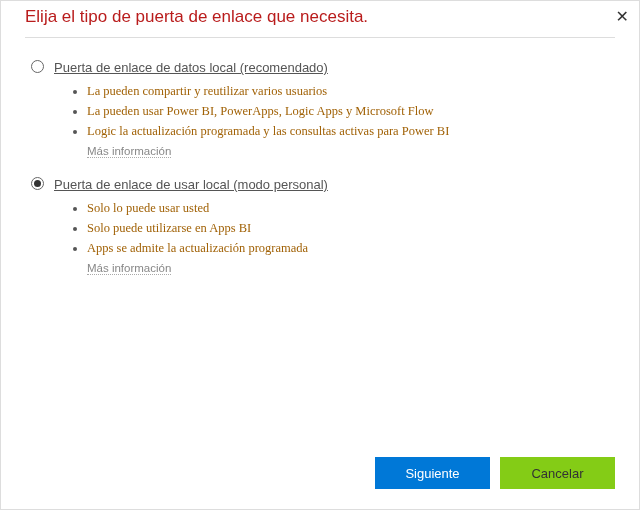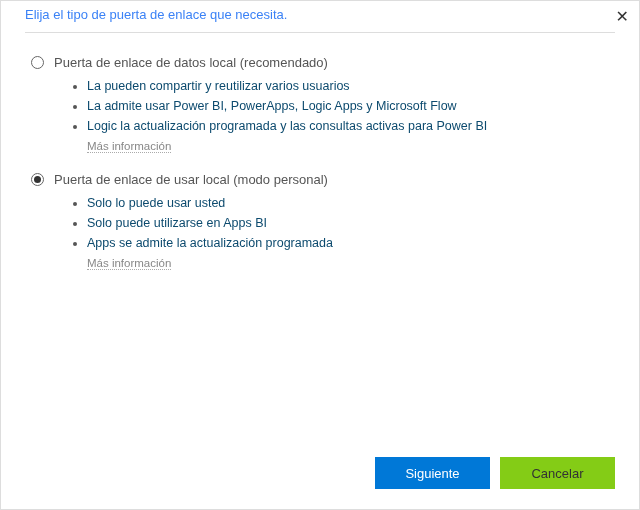--- a/index.html
+++ b/index.html
@@ -38,40 +38,40 @@
     margin-right: 10px;
     flex-shrink: 0;
   }
   .title {
     font-size: 21px;
     font-weight: 400;
     color: #333;
   }
   .subtitle {
     padding: 6px 13px 10px 24px;
-    font-size: 13px;
-    color: #3b82f6;
+    font-size: 17px;
+    color: #b91c1c;
   }
   .divider {
     margin: 0 24px;
     border: none;
     border-top: 1px solid #ddd;
   }
   .options {
     padding: 22px 30px 0 30px;
   }
   .option {
     margin-bottom: 18px;
   }
   .option-header {
     display: flex;
-    align-items: center;
     font-size: 13px;
     color: #555;
     margin-bottom: 6px;
+    text-decoration: underline;
   }
   .radio {
     width: 13px;
     height: 13px;
     border: 1px solid #666;
     border-radius: 50%;
     margin-right: 10px;
     display: inline-flex;
     align-items: center;
     justify-content: center;
@@ -80,23 +80,24 @@
   .radio.selected::after {
     content: "";
     width: 7px;
     height: 7px;
     background: #333;
     border-radius: 50%;
   }
   .bullets {
     list-style: disc;
     padding-left: 56px;
-    color: #0c4a6e;
+    color: #a16207;
     font-size: 12.5px;
     line-height: 1.6;
+    font-family: Liberation Serif, serif;
   }
   .bullets li::marker { color: #555; }
   .more-info {
     display: inline-block;
     margin-left: 56px;
     margin-top: 4px;
     font-size: 11.5px;
     color: #888;
     border-bottom: 1px dotted #aaa;
     cursor: pointer;
@@ -138,21 +139,21 @@
 
   <div class="options">
 
     <div class="option">
       <div class="option-header">
         <span class="radio"></span>
         <span>Puerta de enlace de datos local (recomendado)</span>
       </div>
       <ul class="bullets">
         <li>La pueden compartir y reutilizar varios usuarios</li>
-        <li>La admite usar Power BI, PowerApps, Logic Apps y Microsoft Flow</li>
+        <li>La pueden usar Power BI, PowerApps, Logic Apps y Microsoft Flow</li>
         <li>Logic la actualización programada y las consultas activas para Power BI</li>
       </ul>
       <a class="more-info">Más información</a>
     </div>
 
     <div class="option">
       <div class="option-header">
         <span class="radio selected"></span>
         <span>Puerta de enlace de usar local (modo personal)</span>
       </div>

